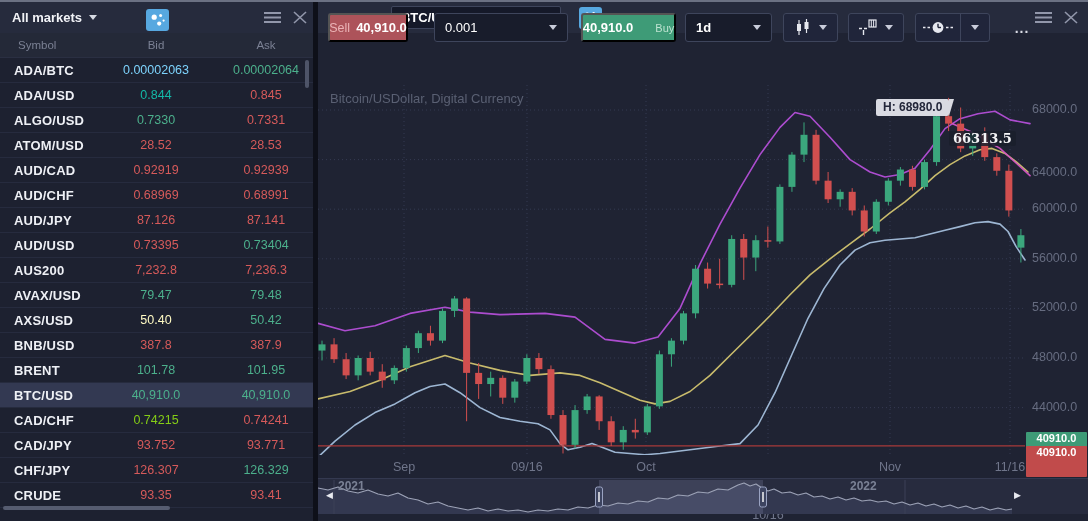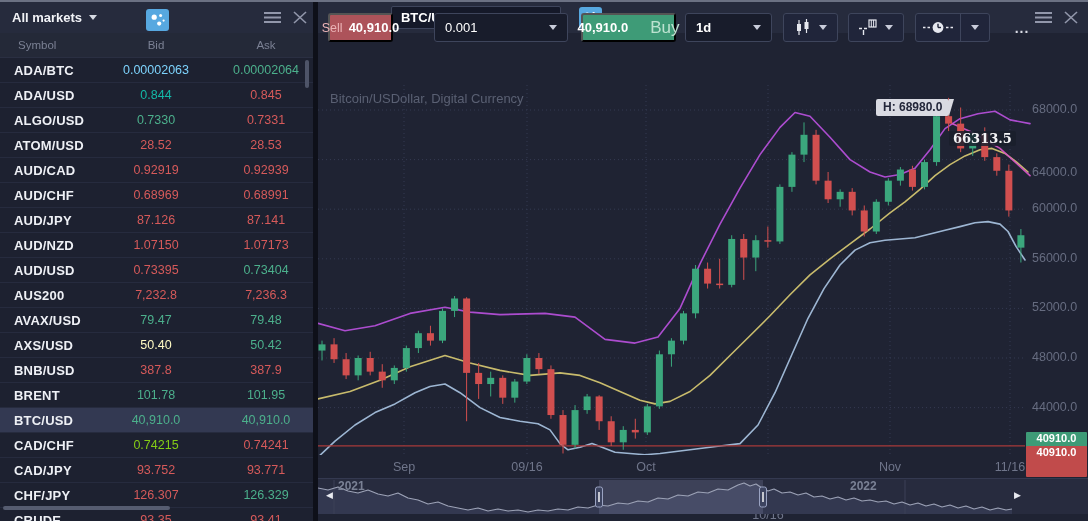--- a/index.html
+++ b/index.html
@@ -38,24 +38,24 @@
   #rows .val { width:90px; text-align:center; font-size:12.5px; }
   #rows .ask { margin-left:20px; }
   .vthumb { position:absolute; left:305px; top:60px; width:4px; height:28px;
             background:#4e5468; border-radius:2px; }
   .hthumb { position:absolute; left:3px; top:506px; width:167px; height:4px;
             background:#565c70; border-radius:2px; }
 
   .toolbar-btn { position:absolute; top:13px; height:29px; border-radius:3px;
                  display:flex; align-items:center; justify-content:center;
                  font-size:13px; color:#fff; cursor:pointer; }
-  .sell-btn { left:10px;  width:65px;  background:#ad535a; }
+  .sell-btn { left:10px;  width:80px;  background:#ad535a; }
   .buy-btn  { left:263px; width:95px;  background:#3e9b77; }
   .sell-lt { color:#ebb3b6; font-size:12.5px; margin-right:6px; }
-  .buy-lt  { color:#bce2d0; font-size:17px; margin-left:22px; }
+  .buy-lt  { color:#bce2d0; font-size:11px; margin-left:22px; }
   .pnum { font-weight:bold; }
   .sel { background:#181c2b; border:1px solid #3e455c; justify-content:space-between; padding:0 10px; }
   .qty-sel { left:116px; width:134px; }
   .tf-sel  { left:367px; width:87px; font-weight:bold; }
   .tool { background:#20253a; border:1px solid #3e455c; }
   .ct-btn  { left:465px; width:55px; gap:8px; }
   .in-btn  { left:530px; width:56px; gap:8px; }
   .ck-btn  { left:597px; width:75px; padding:0; }
   .ck-seg1 { width:45px; height:100%; display:flex; align-items:center; justify-content:center; }
   .ck-seg2 { width:30px; height:100%; display:flex; align-items:center; justify-content:center;
@@ -155,25 +155,20 @@
         </div>
         <div class="mrow">
           <span class="sym">AUD/CHF</span>
           <span class="val bid" style="color: rgb(214, 90, 90);">0.68969</span>
           <span class="val ask" style="color: rgb(214, 90, 90);">0.68991</span>
         </div>
         <div class="mrow">
           <span class="sym">AUD/JPY</span>
           <span class="val bid" style="color: rgb(214, 90, 90);">87.126</span>
           <span class="val ask" style="color: rgb(214, 90, 90);">87.141</span>
-        </div>
-        <div class="mrow">
-          <span class="sym">AUD/NZD</span>
-          <span class="val bid" style="color: rgb(214, 90, 90);">1.07150</span>
-          <span class="val ask" style="color: rgb(214, 90, 90);">1.07173</span>
         </div>
         <div class="mrow">
           <span class="sym">AUD/USD</span>
           <span class="val bid" style="color: rgb(214, 90, 90);">0.73395</span>
           <span class="val ask" style="color: rgb(76, 176, 140);">0.73404</span>
         </div>
         <div class="mrow">
           <span class="sym">AUS200</span>
           <span class="val bid" style="color: rgb(214, 90, 90);">7,232.8</span>
           <span class="val ask" style="color: rgb(214, 90, 90);">7,236.3</span>

